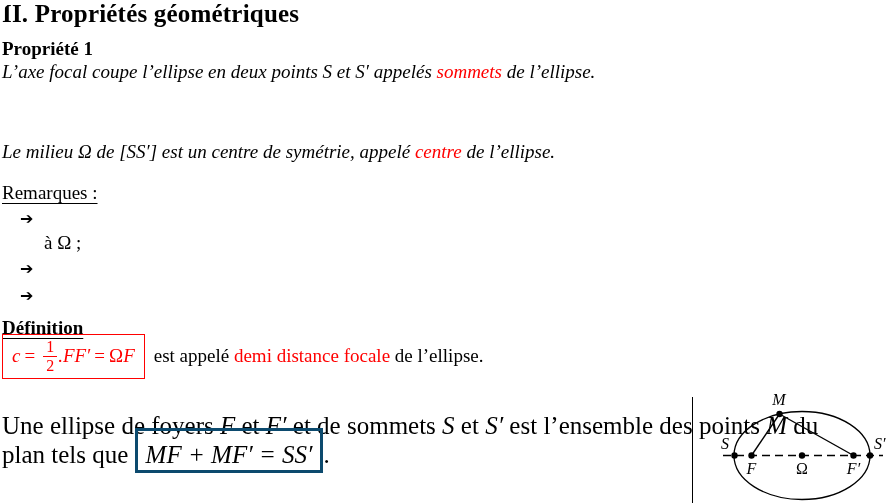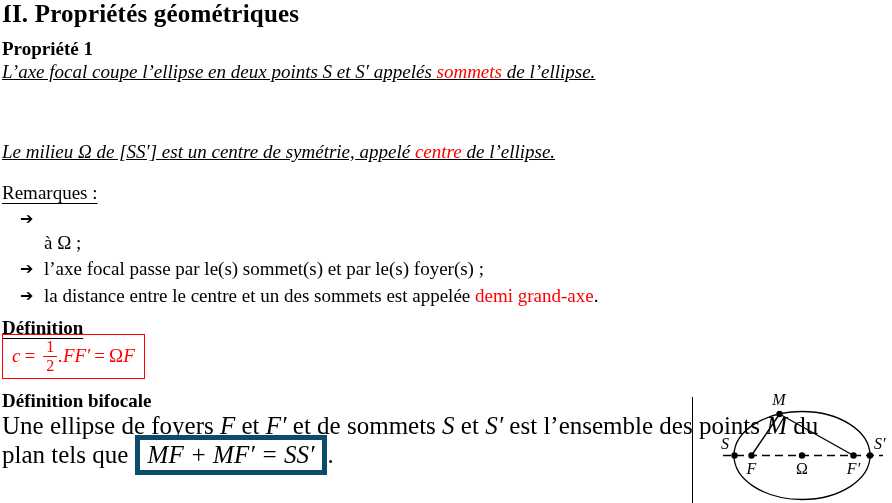--- a/index.html
+++ b/index.html
@@ -11,21 +11,21 @@
     color: #000;
     overflow: hidden;
     background: #fff;
     border-radius: 21px;
   }
   .abs { position: absolute; left: 2px; }
   .nowrap { white-space: nowrap; }
   .title { top: 0px; font-size: 25px; font-weight: bold; letter-spacing: 0.2px; }
   .h { font-size: 19px; font-weight: bold; }
   .t { font-size: 19px; }
-  .i { font-style: italic; text-decoration: underline; }
+  .i { font-style: italic; }
   .red { color: #ff0000; }
   .ul { text-decoration: underline; text-underline-offset: 4px; }
   .prop1-h { top: 38px; }
   .prop1-t { top: 61px; }
   .prop2-h { top: 118px; }
   .prop2-t { top: 141px; }
   .remarks-h { top: 182px; }
   .remark { font-size: 19px; padding-left: 42px; position: absolute; left: 2px; line-height: 24px; width: 886px; }
   .remark-1 { top: 207px; }
   .remark-2 { top: 257px; }
@@ -39,21 +39,21 @@
     border: 1px solid #ff0000; color: #ff0000;
     padding: 3px 9px; font-size: 19px;
   }
   .frac { display: inline-block; vertical-align: middle; text-align: center; font-size: 16px; line-height: 1.12; margin: 0 1px 0 4px; font-style: normal; }
   .frac .num { display: block; padding: 0 3px; }
   .frac .den { display: block; padding: 0 3px; border-top: 1px solid currentColor; }
   .mo { font-style: normal; margin: 0 4px; }
   .mi { font-style: italic; }
   .bifocal-h { top: 390px; }
   .bifocal-p { top: 411px; width: 690px; font-size: 25px; line-height: 29px; }
-  .blackbox { border: 5px solid #0c4a6e; padding: 1px 8px 2px 8px; font-style: italic; }
+  .blackbox { border: 3px solid #0c4a6e; padding: 10px 8px 2px 8px; font-style: italic; }
   .vrule { position: absolute; left: 692px; top: 397px; width: 1px; height: 106px; background: #000; }
   .diagram { position: absolute; left: 695px; top: 389px; }
   .dlabel { font-family: "Liberation Serif", serif; font-size: 16px; font-style: italic; }
   .dlabel-up { font-family: "Liberation Serif", serif; font-size: 16px; font-style: normal; }
 </style>
 </head>
 <body>
 
 <div class="page">
 
@@ -70,46 +70,44 @@
     <span>Le milieu Ω de [SS′] est un centre de symétrie, appelé </span><span class="red">centre</span><span> de l’ellipse.</span>
   </div>
 
   <div class="remark remark-1">
     <span class="arrow">➔</span>
     <span class="line2">à Ω ;</span>
   </div>
 
   <div class="remark remark-2">
     <span class="arrow">➔</span>
-    <span class="nowrap">l’axe focal passe par le(s) sommet(s) et par le(s) foyer(s) ;</span>
   </div>
 
   <div class="remark remark-3">
     <span class="arrow">➔</span>
-    <span class="nowrap"><span>la distance entre le centre et un des sommets est appelée </span><span class="red">demi grand-axe</span><span>.</span></span>
   </div>
 
   <div class="abs h ul def-h nowrap">Définition</div>
 
   <div class="abs def-row">
     <span class="redbox">
       <span class="mi">c</span>
         <span class="mo">=</span>
         <span class="frac">
           <span class="num">1</span>
           <span class="den">2</span>
         </span>
         <span class="mi">.FF′</span>
         <span class="mo">=</span>
         <span class="mo" style="margin:0">Ω</span>
         <span class="mi">F</span>
     </span>
+    <span class="t nowrap"><span>est appelé </span><span class="red">demi distance focale</span><span> de l’ellipse.</span></span>
   </div>
 
-  <div class="abs h bifocal-h nowrap">Définition bifocale</div>
 
   <div class="abs t bifocal-p">
     <span class="nowrap" style="display:block"><span>Une ellipse de foyers </span><span class="mi">F</span><span> et </span><span class="mi">F′</span><span> et de sommets </span><span class="mi">S</span><span> et </span><span class="mi">S′</span><span> est l’ensemble des points </span><span class="mi">M</span><span> du</span></span>
     <span class="nowrap" style="display:block"><span>plan tels que </span><span class="blackbox">MF + MF′ = SS′</span><span>.</span></span>
   </div>
 
   <div class="vrule"></div>
 
   <svg class="diagram" width="197" height="114" viewBox="0 0 197 114">
     <ellipse cx="107" cy="66.5" rx="68" ry="44" fill="none" stroke="#000" stroke-width="1.3"></ellipse>

